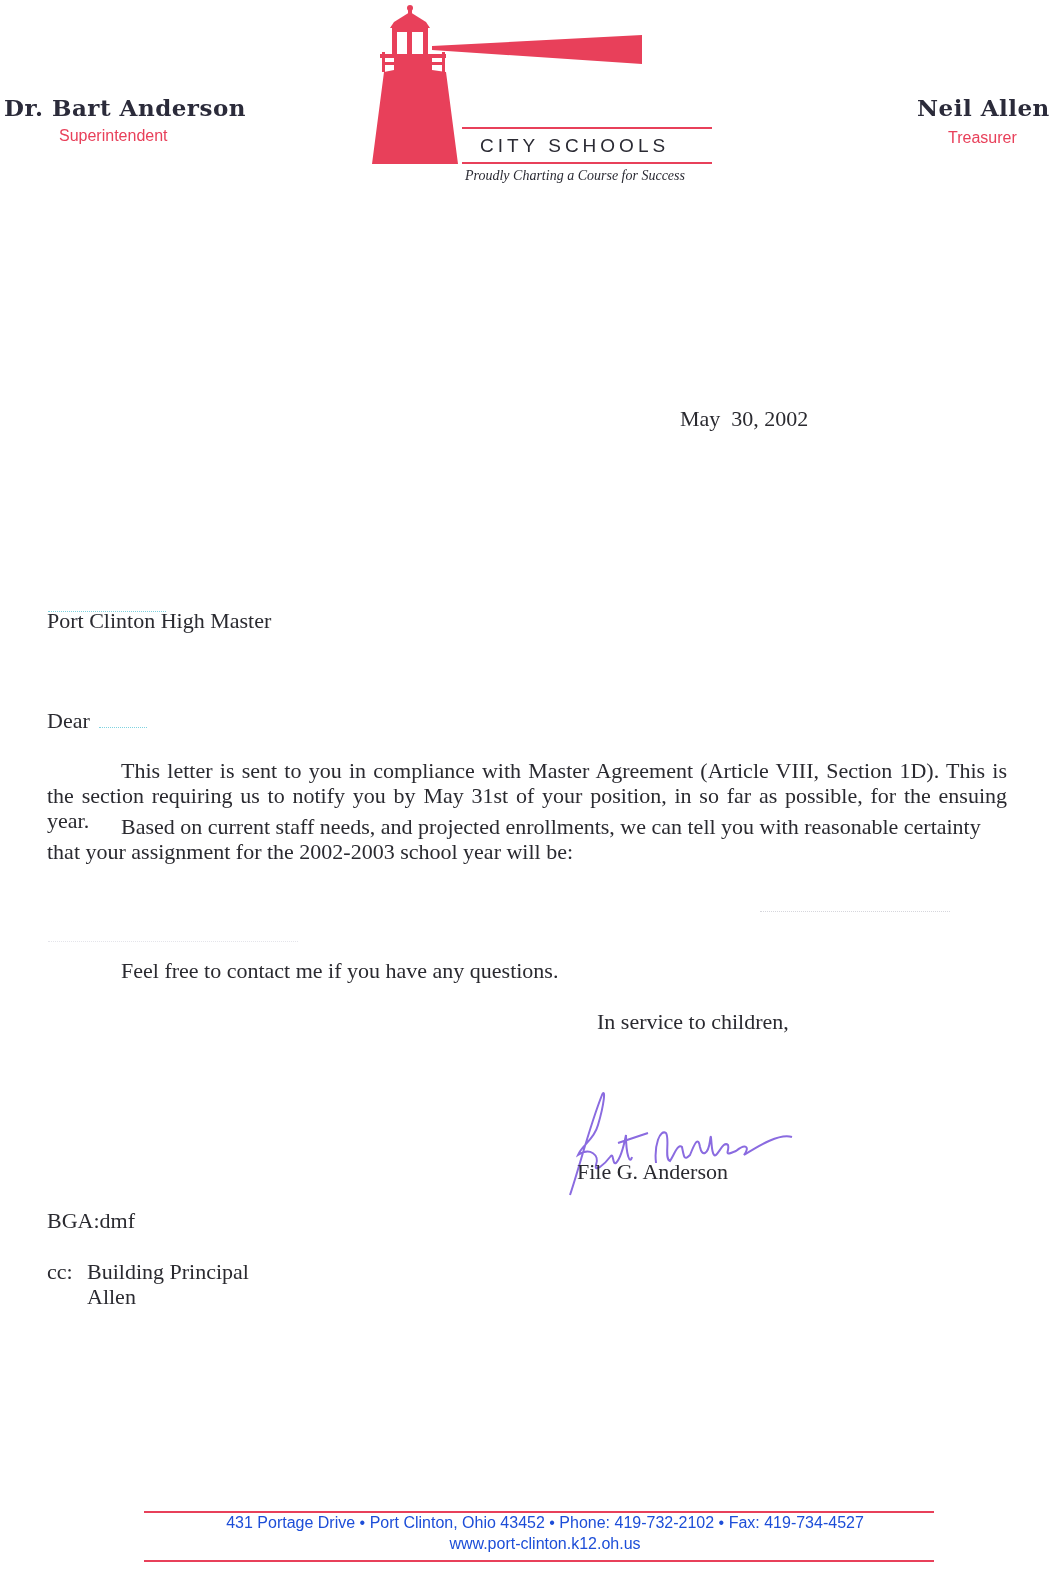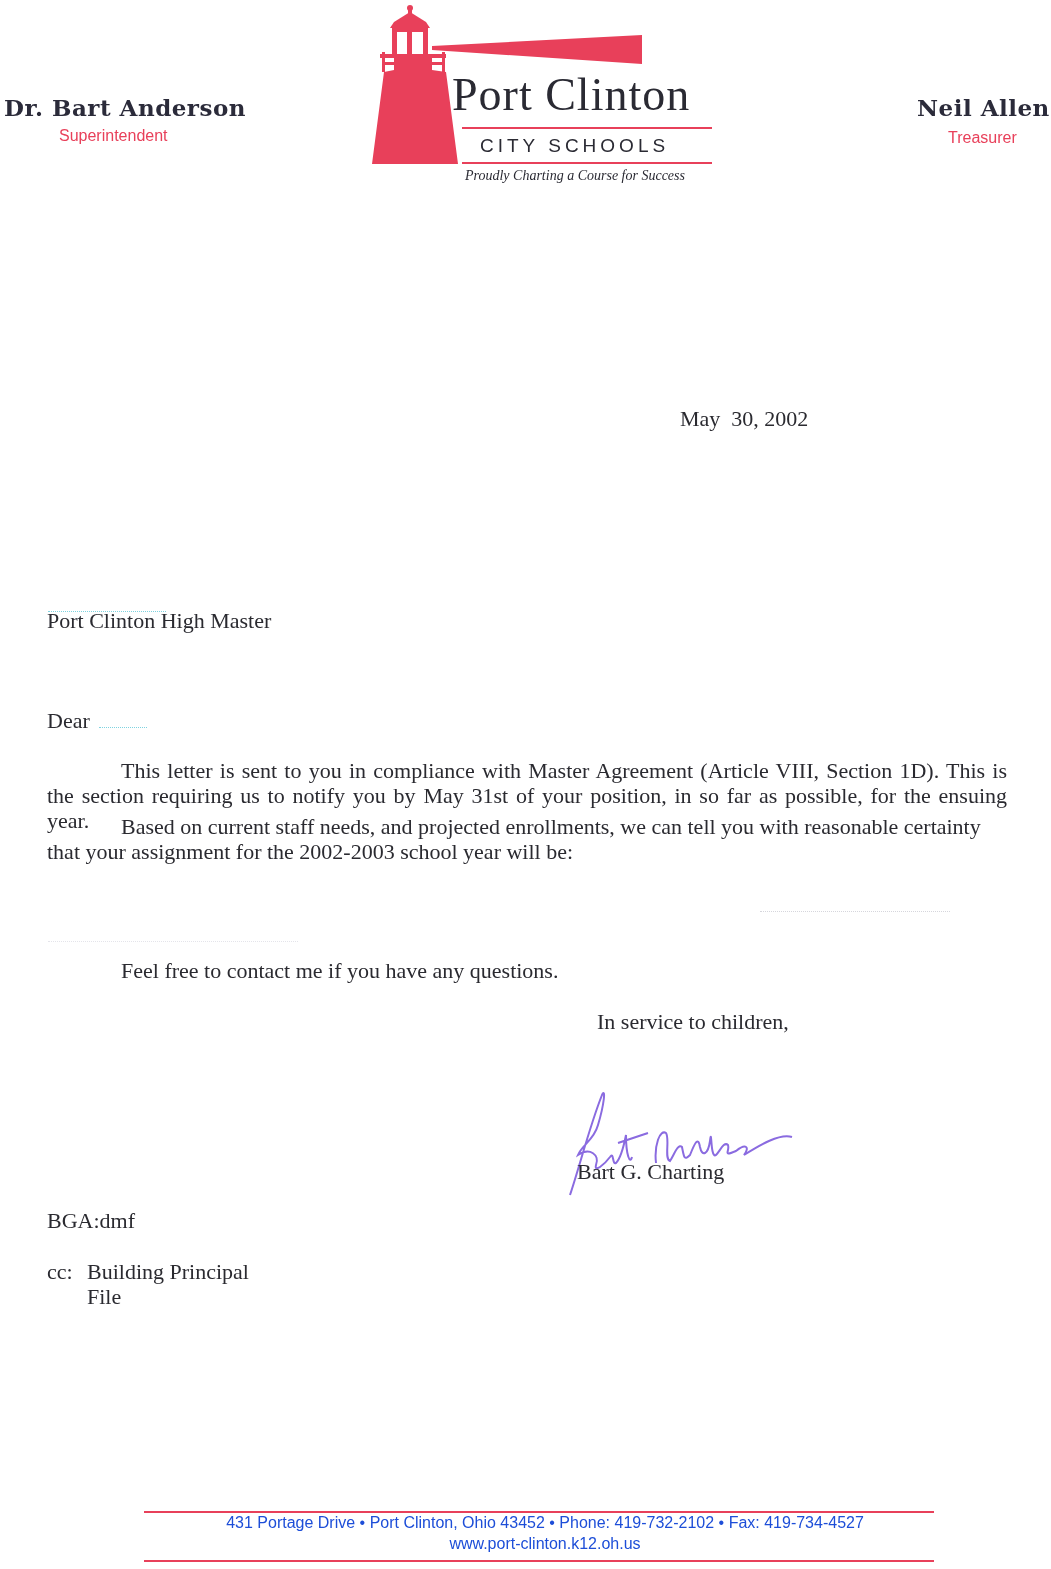--- a/index.html
+++ b/index.html
@@ -40,21 +40,20 @@
     <rect x="53" y="30" width="5" height="22" fill="#e8405a"></rect>
 
     <rect x="10" y="52" width="66" height="4" fill="#e8405a"></rect>
     <rect x="12" y="50" width="3" height="20" fill="#e8405a"></rect>
     <rect x="72" y="50" width="3" height="20" fill="#e8405a"></rect>
     <rect x="12" y="60" width="12" height="3" fill="#e8405a"></rect>
     <rect x="62" y="60" width="12" height="3" fill="#e8405a"></rect>
 
     <polygon points="24,52 62,52 62,68 76,70 88,162 2,162 14,70 24,68" fill="#e8405a"></polygon>
   </svg>
-  <div class="abs logo-title" style="left:82px; top:66px;">Port Clinton</div>
   <div class="abs redline" style="left:92px; top:125px; width:250px;"></div>
   <div class="abs logo-sub" style="left:110px; top:133px;">CITY SCHOOLS</div>
   <div class="abs redline" style="left:92px; top:160px; width:250px;"></div>
   <div class="abs logo-tag" style="left:95px; top:166px;">Proudly Charting a Course for Success</div>
 </div>
 
 <div class="abs body-text" style="left:680px; top:406px; white-space:pre;">May  30, 2002</div>
 
 <div class="abs" style="left:48px; top:598px; width:120px;"><span class="redact" style="width:118px;"></span></div>
 <div class="abs body-text" style="left:47px; top:608px;">Port Clinton High Master</div>
@@ -71,26 +70,26 @@
 <div class="abs" style="left:48px; top:928px;"><span class="redact" style="width:250px; border-bottom-color:#e4e4ea;"></span></div>
 
 <div class="abs body-text" style="left:121px; top:958px;">Feel free to contact me if you have any questions.</div>
 
 <div class="abs body-text" style="left:597px; top:1009px;">In service to children,</div>
 
 <svg class="abs" style="left:560px; top:1085px;" width="240" height="115">
   <path d="M10,110 C20,80 30,40 42,10 C46,2 44,20 38,40 C34,55 22,60 18,70 C30,62 40,70 36,80 C34,88 44,80 50,72 C54,66 52,80 56,78 C60,74 64,60 66,50 C66,70 70,80 72,72 M58,58 L88,48" fill="none" stroke="#8a6be0" stroke-width="2"></path>
   <path d="M96,78 C94,60 100,44 106,48 C110,54 104,74 110,76 C114,70 118,58 122,62 C124,72 124,76 130,70 C134,60 138,50 140,62 C142,72 148,70 150,56 C152,40 150,74 156,70 C160,66 164,56 168,60 C170,66 162,72 176,66 C186,58 190,62 184,70 C200,60 220,48 232,52" fill="none" stroke="#8a6be0" stroke-width="2"></path>
 </svg>
-<div class="abs body-text" style="left:577px; top:1159px;">Bart G. Charting</div>
+<div class="abs body-text" style="left:577px; top:1159px;">File G. Anderson</div>
 
 <div class="abs body-text" style="left:47px; top:1208px;">BGA:dmf</div>
 
 <div class="abs body-text" style="left:47px; top:1259px;">cc:</div>
 <div class="abs body-text" style="left:87px; top:1259px;">
   <div>Building Principal</div>
-  <div>File</div>
+  <div>Allen</div>
 </div>
 
 <div class="abs redline" style="left:144px; top:1511px; width:790px;"></div>
 <div class="abs footer" style="left:130px; top:1514px; width:830px;">431 Portage Drive • Port Clinton, Ohio 43452 • Phone:  419-732-2102 • Fax:  419-734-4527</div>
 <div class="abs footer" style="left:130px; top:1535px; width:830px;">www.port-clinton.k12.oh.us</div>
 <div class="abs redline" style="left:144px; top:1560px; width:790px;"></div>
 
 </body></html>

